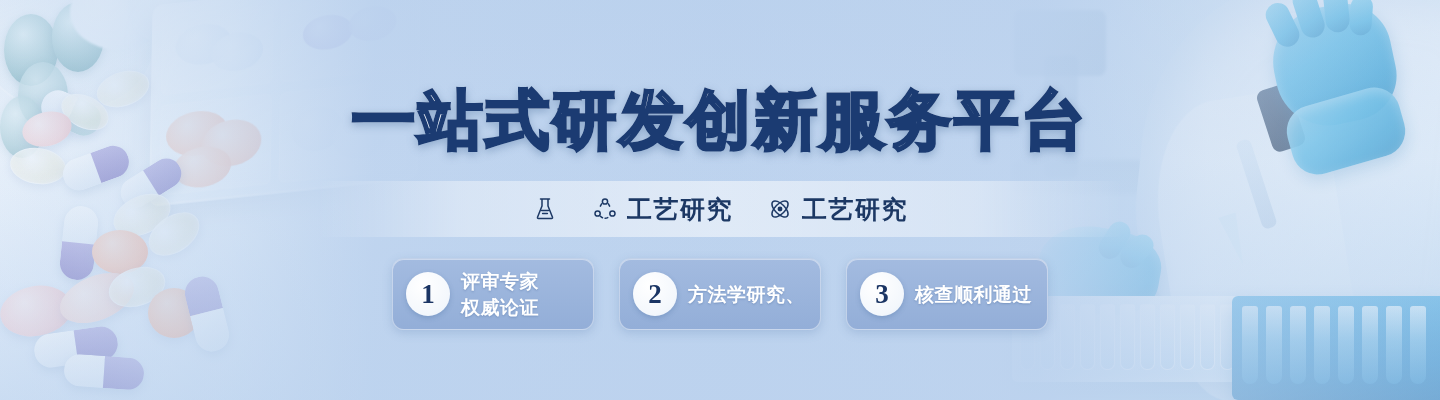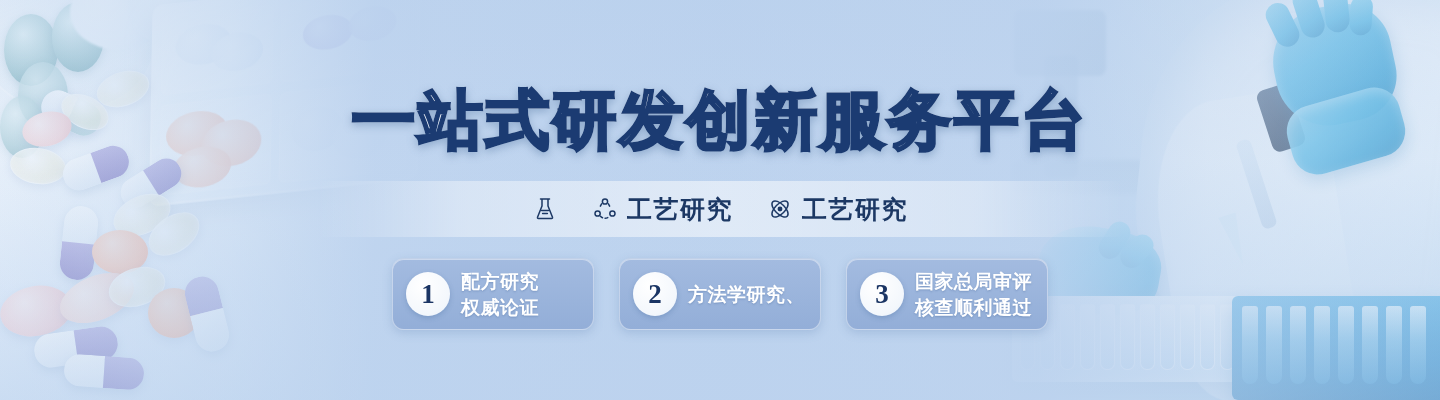--- a/index.html
+++ b/index.html
@@ -454,35 +454,34 @@
         <span class="txt">工艺研究</span>
       </div>
 
     </div>
 
     <div class="features">
 
       <div class="fbox">
         <div class="badge">1</div>
         <div class="flines">
-          <span>配方研究</span>
+          <span>评审专家</span>
           <span>权威论证</span>
         </div>
       </div>
 
       <div class="fbox">
         <div class="badge">2</div>
         <div class="flines">
           <span>方法学研究、</span>
         </div>
       </div>
 
       <div class="fbox">
         <div class="badge">3</div>
         <div class="flines">
-          <span>国家总局审评</span>
           <span>核查顺利通过</span>
         </div>
       </div>
 
     </div>
   </div>
 </div>
 
 </body></html>

